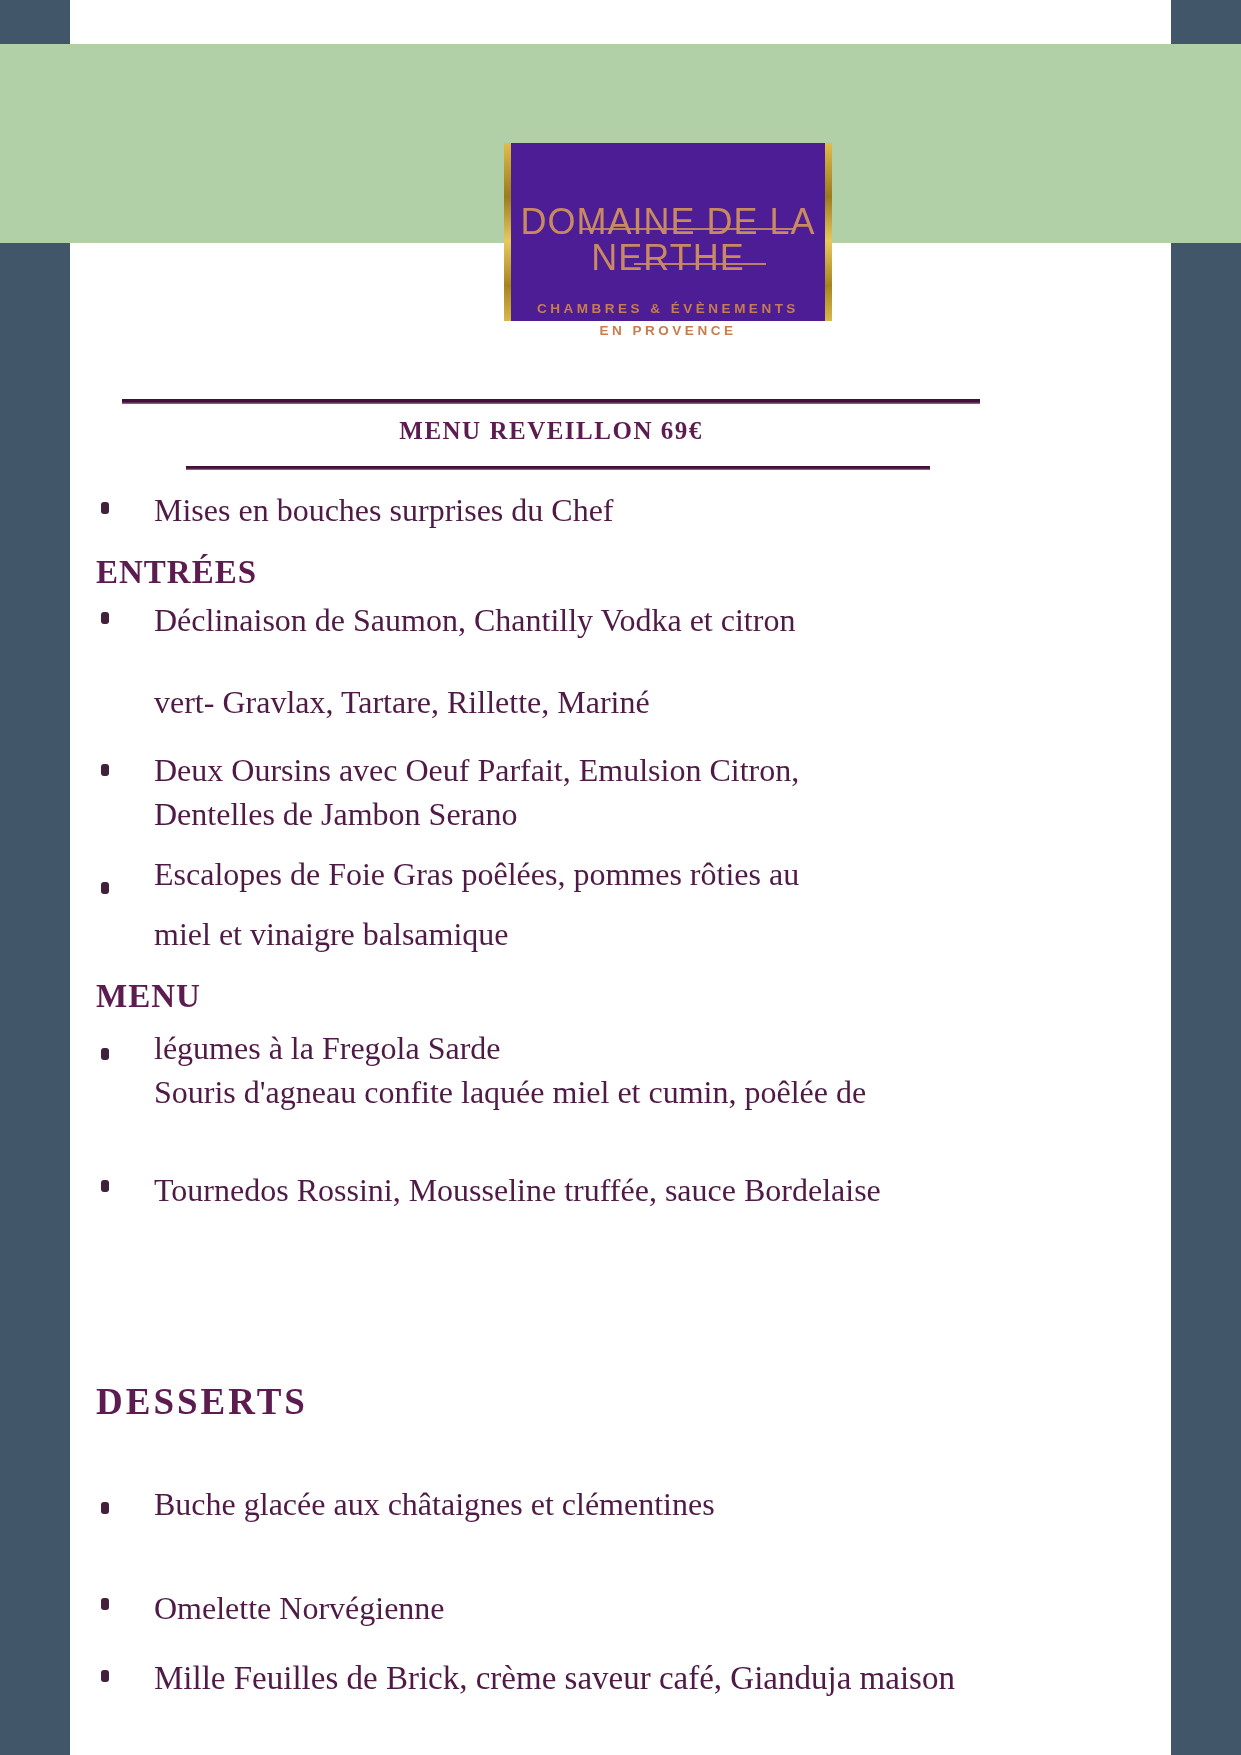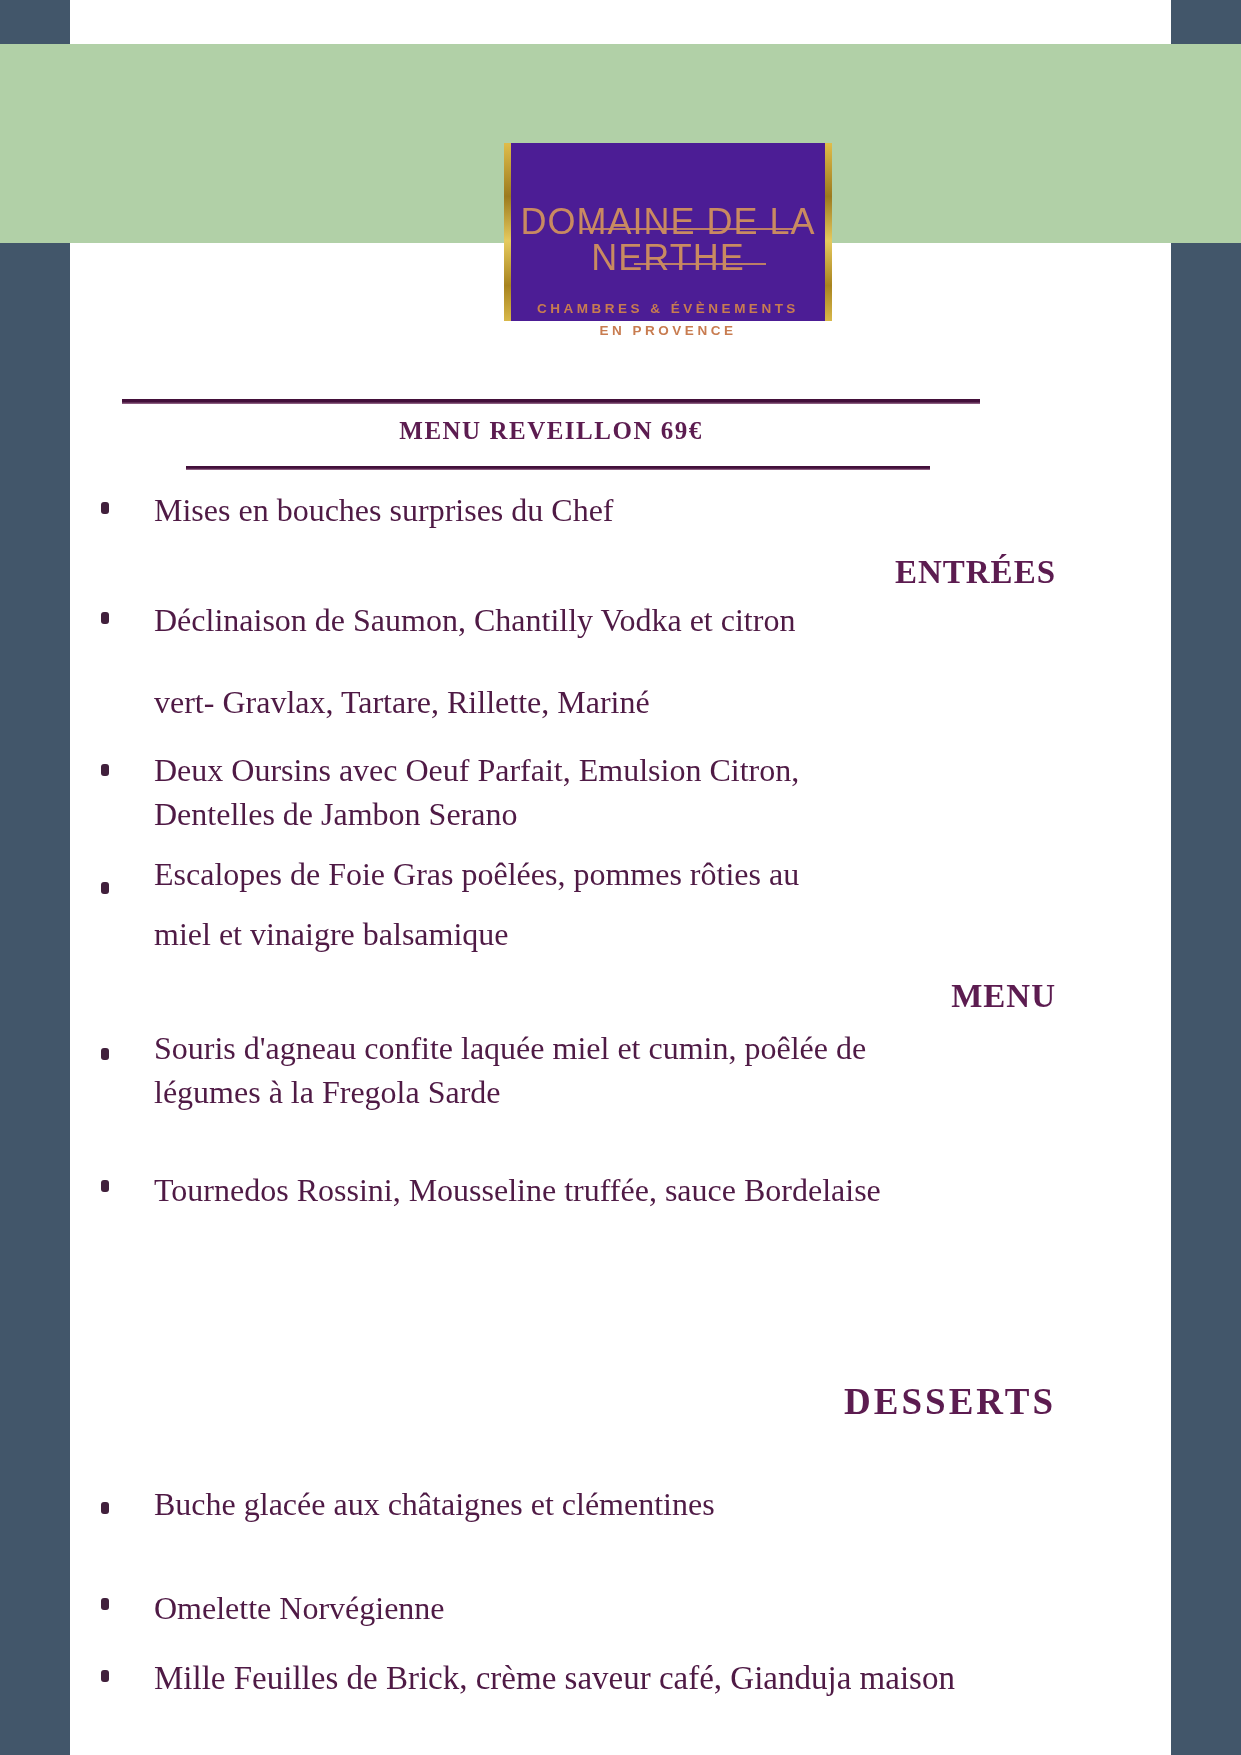--- a/index.html
+++ b/index.html
@@ -55,21 +55,21 @@
   .row {
     position:absolute; left:101px; z-index:3;
     color:#4f1a45; font-size:32px; line-height:44px; white-space:nowrap;
   }
   .row .txt { margin-left:53px; display:block; }
   .bullet {
     position:absolute; left:0; top:14px; width:8px; height:12px;
     border-radius:3px; background:#41203c; filter:blur(0.6px);
   }
   .heading {
-    position:absolute; left:96px; width:960px; text-align:right; z-index:3;
+    position:absolute; left:96px; width:960px; text-align:left; z-index:3;
     color:#5c1c50; font-weight:bold; font-size:33px; line-height:40px; letter-spacing:1px;
   }
   .heading-desserts { font-size:37px; letter-spacing:3px; }
   .r-intro    { top:488px; }
   .r-e1a      { top:598px;text-align:center; }
   .r-e1b      { top:680px;text-align:right; }
   .r-e2       { top:748px; }   .r-e2 .bullet { top:16px; }
   .r-e3a      { top:852px; }   .r-e3a .bullet { top:30px; }
   .r-e3b      { top:912px; }
   .r-p1       { top:1026px; }  .r-p1 .bullet { top:22px; }
@@ -132,22 +132,22 @@
     <span class="txt">Escalopes de Foie Gras poêlées, pommes rôties au</span>
   </div>
   <div class="row r-e3b">
     <span class="txt">miel et vinaigre balsamique</span>
   </div>
 
   <div class="heading h-plats">MENU</div>
 
   <div class="row r-p1">
     <span class="bullet"></span>
+    <span class="txt">légumes à la Fregola Sarde</span>
     <span class="txt">Souris d'agneau confite laquée miel et cumin, poêlée de</span>
-    <span class="txt">légumes à la Fregola Sarde</span>
   </div>
 
   <div class="row r-p2">
     <span class="bullet"></span>
     <span class="txt">Tournedos Rossini, Mousseline truffée, sauce Bordelaise</span>
   </div>
 
 
   <div class="heading heading-desserts h-desserts">DESSERTS</div>
 

